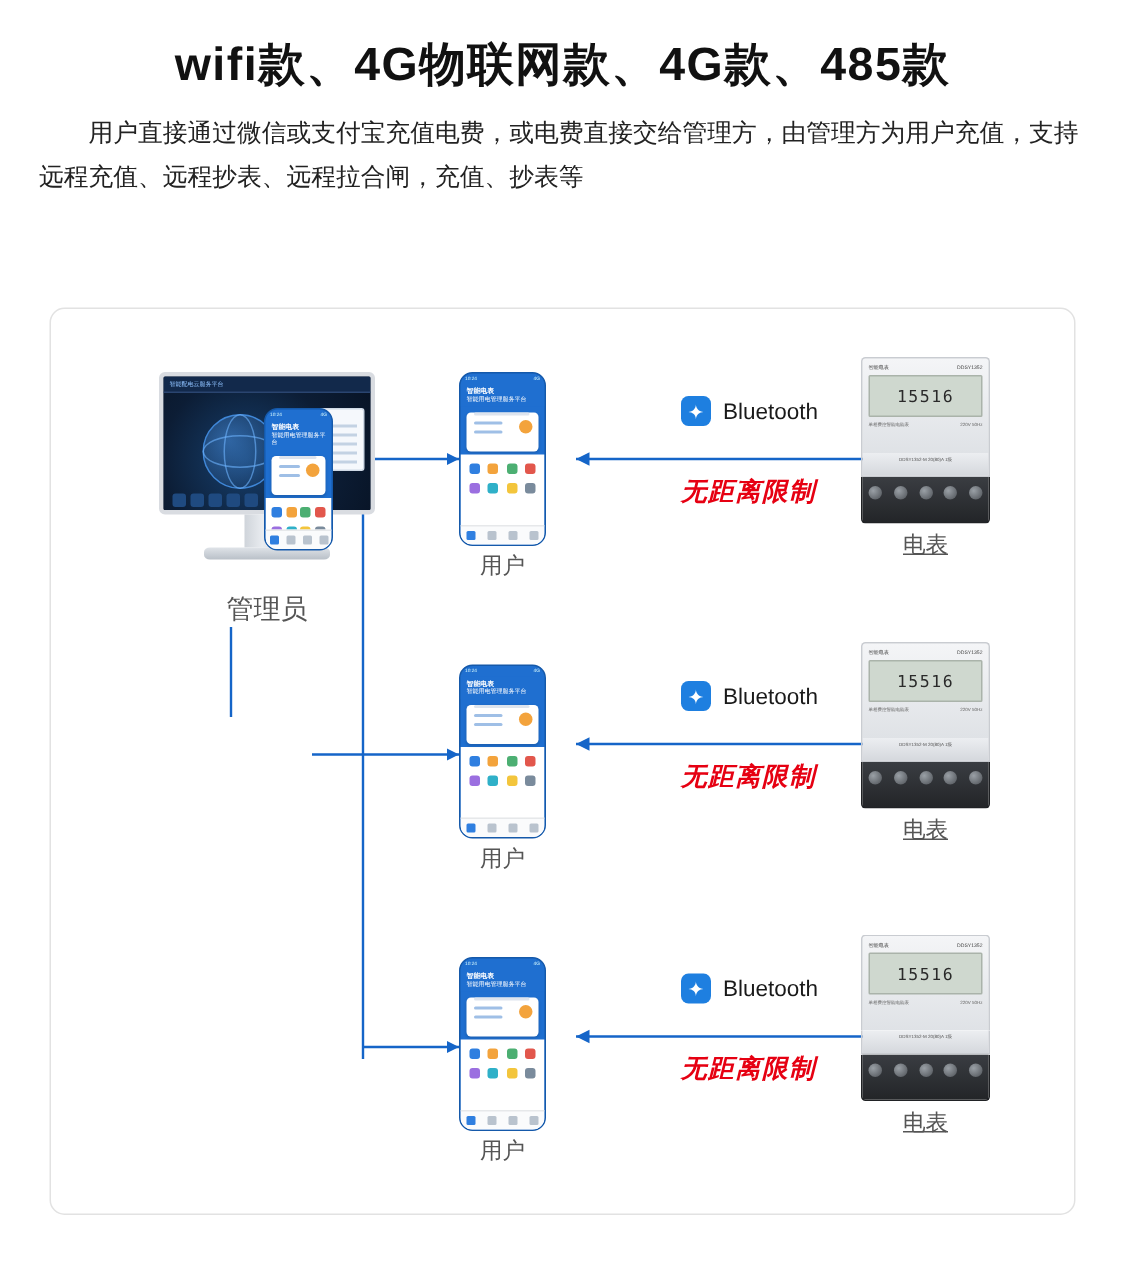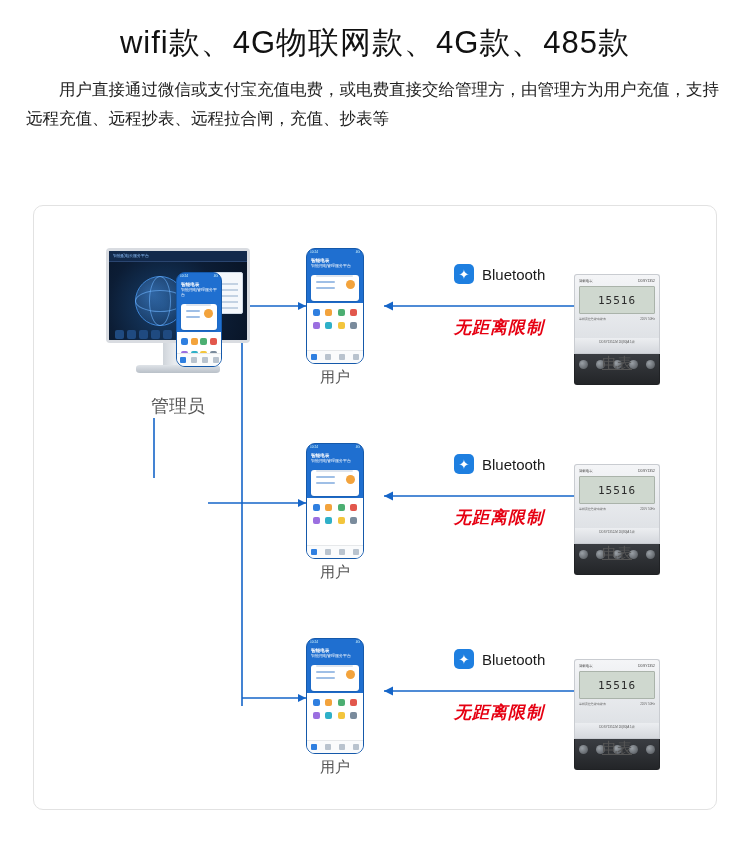--- a/index.html
+++ b/index.html
@@ -13,21 +13,21 @@
     font-family: "Liberation Sans", sans-serif;
     color: #222;
     position: relative;
     overflow: hidden;
   }
 
   
   .headline {
     text-align: center;
     font-size: 31px;
-    font-weight: normal;
+    font-weight: bold;
     color: #111;
     letter-spacing: 1px;
     padding-top: 24px;
     line-height: 1.2;
   }
   .intro {
     margin: 14px 26px 0 26px;
     font-size: 16.5px;
     line-height: 1.72;
     color: #222;
@@ -181,21 +181,21 @@
     position: absolute; left: 66px; top: 272px; width: 108px; height: 50px;
   }
   .cloud svg { display: block; }
   .cloud-text {
     position: absolute; left: 0; top: 0; width: 108px; height: 50px;
     display: flex; align-items: center; justify-content: center;
     color: #fff; font-size: 15px; padding-top: 4px; box-sizing: border-box;
   }
 
   
-  .meter { width: 86px; height: 110px; margin-top: 36px; }
+  .meter { width: 86px; height: 110px; }
   .meter-top {
     height: 64px; background: linear-gradient(180deg,#f4f5f7,#dfe2e6);
     border: 1px solid #c9ccd1; border-bottom: none;
     border-radius: 3px 3px 0 0; box-sizing: border-box; padding: 4px;
   }
   .meter-brand {
     font-size: 3.4px; color: #444; display: flex; justify-content: space-between;
   }
   .lcd {
     margin-top: 3px; height: 26px; background: #cfd8cf;

